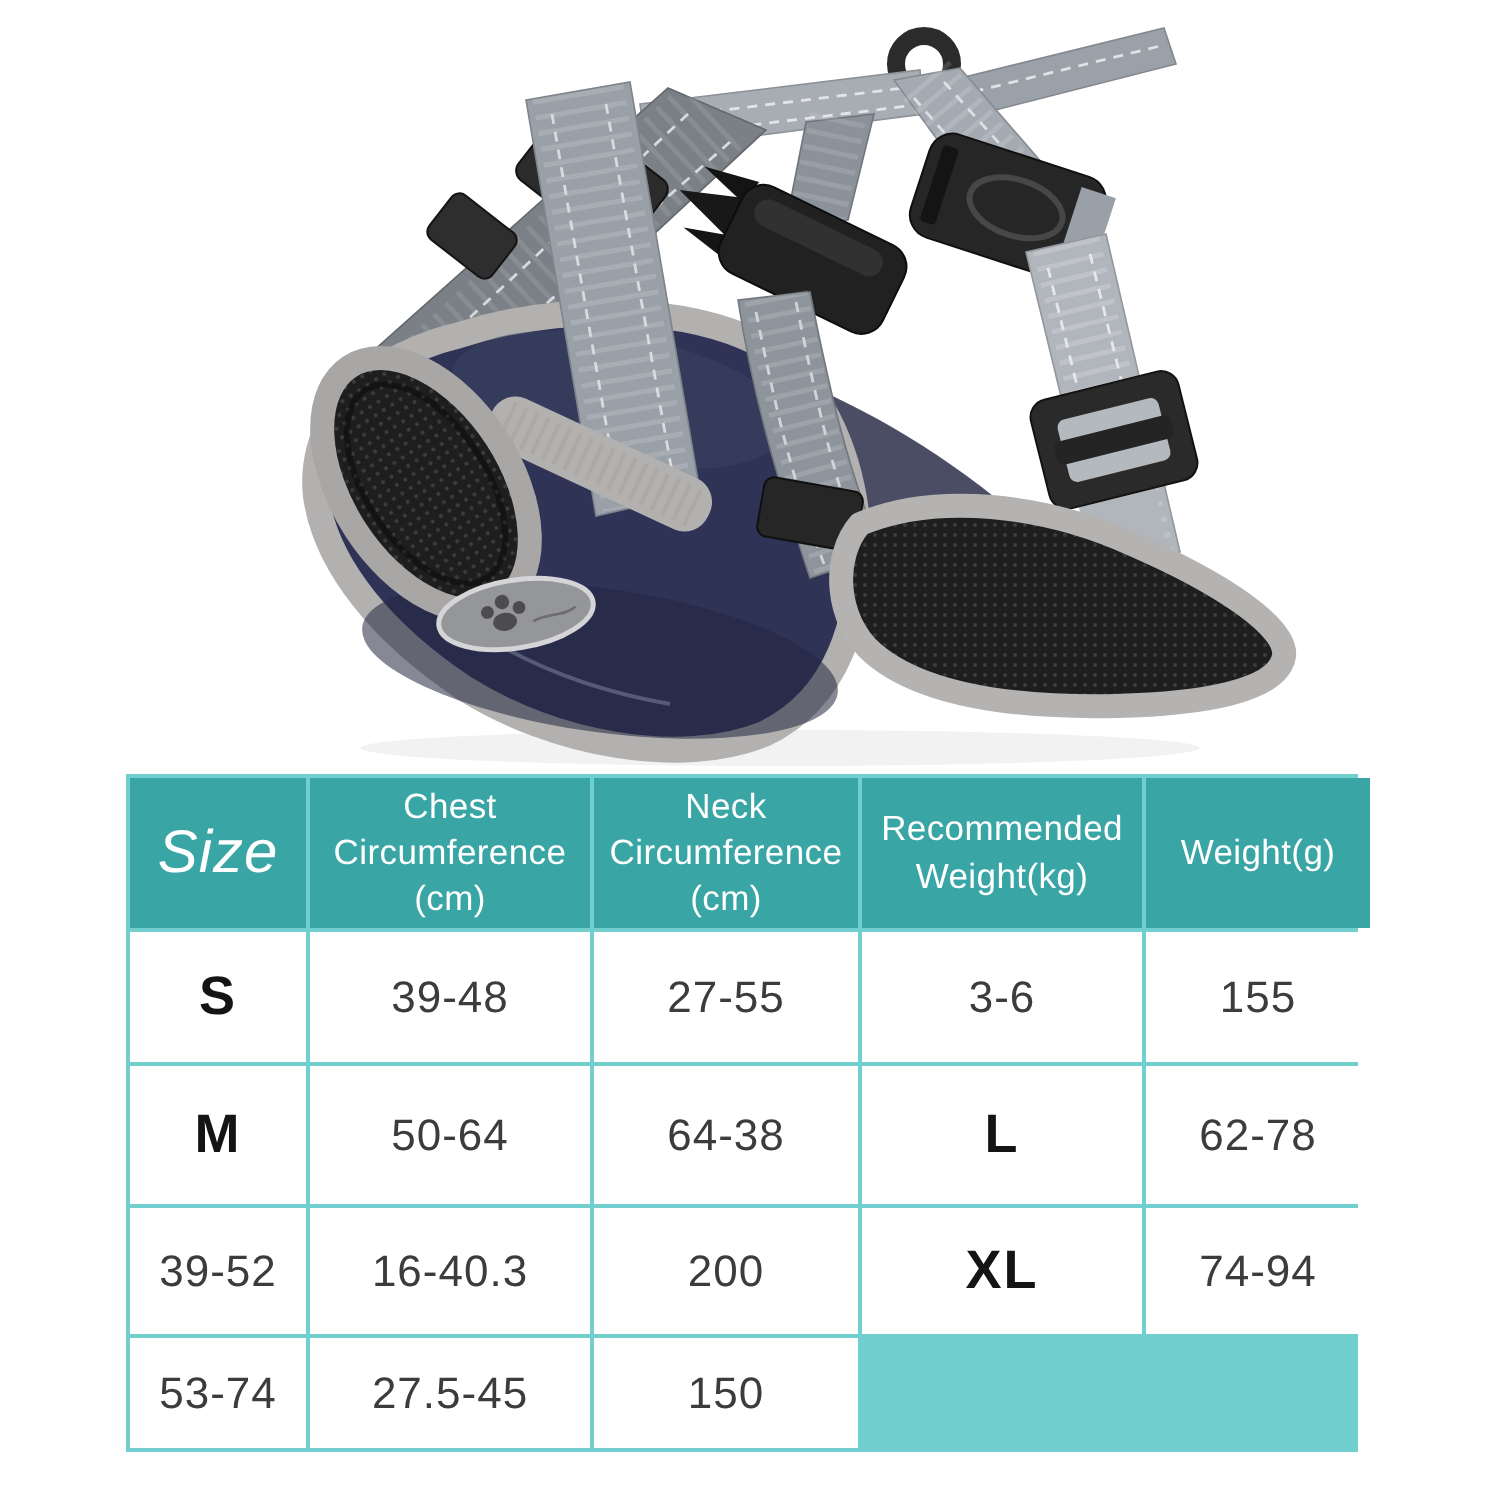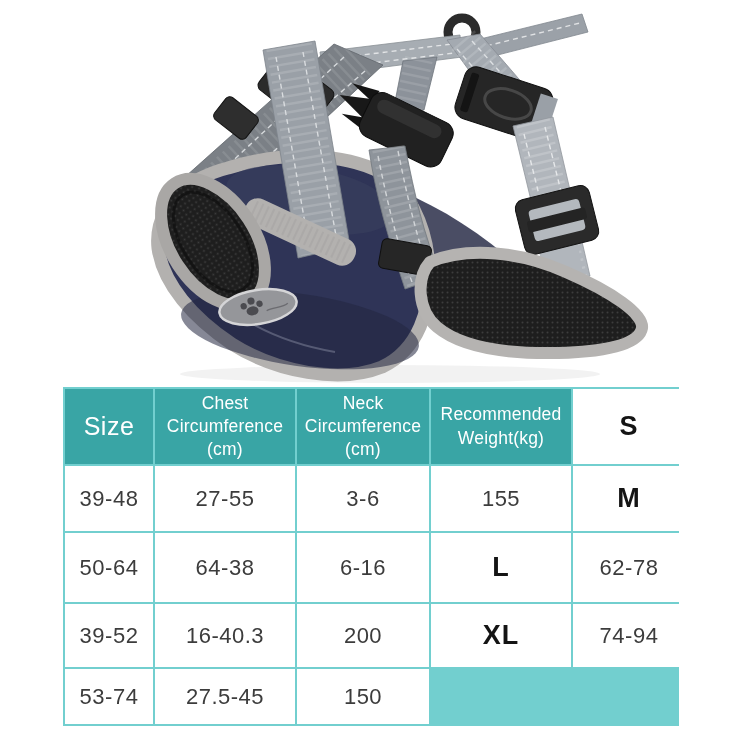--- a/index.html
+++ b/index.html
@@ -18,21 +18,21 @@
     background:#72cfcf;
     border:2px solid #72cfcf;
     width:612px;
   }
   .cell{display:flex;align-items:center;justify-content:center;text-align:center;}
   .th{
     background:#39a5a5;color:#ffffff;
     font-size:17.5px;line-height:1.32;white-space:pre-line;
     letter-spacing:.2px;
   }
-  .th.size-h{font-size:25px;letter-spacing:.5px;}
+  .th.size-h{font-size:30px;letter-spacing:.5px;font-style:italic;}
   .td{
     background:#ffffff;color:#3c3c3c;
     font-family:Liberation Sans, sans-serif;
     font-size:22px;letter-spacing:.5px;
   }
   .td.size-c{
     font-family:"Liberation Sans",sans-serif;
     font-weight:bold;font-size:27px;color:#141414;letter-spacing:1px;
   }
 </style>
@@ -180,31 +180,31 @@
 
     <div class="cell th size-h">Size</div>
     <div class="cell th">Chest
 Circumference
 (cm)</div>
     <div class="cell th">Neck
 Circumference
 (cm)</div>
     <div class="cell th">Recommended
 Weight(kg)</div>
+    <div class="cell th">Weight(g)</div>
 
     <div class="cell td size-c">S</div>
     <div class="cell td">39-48</div>
     <div class="cell td">27-55</div>
     <div class="cell td">3-6</div>
     <div class="cell td">155</div>
 
     <div class="cell td size-c">M</div>
     <div class="cell td">50-64</div>
     <div class="cell td">64-38</div>
-    <div class="cell td">6-16</div>
 
     <div class="cell td size-c">L</div>
     <div class="cell td">62-78</div>
     <div class="cell td">39-52</div>
     <div class="cell td">16-40.3</div>
     <div class="cell td">200</div>
 
     <div class="cell td size-c">XL</div>
     <div class="cell td">74-94</div>
     <div class="cell td">53-74</div>

